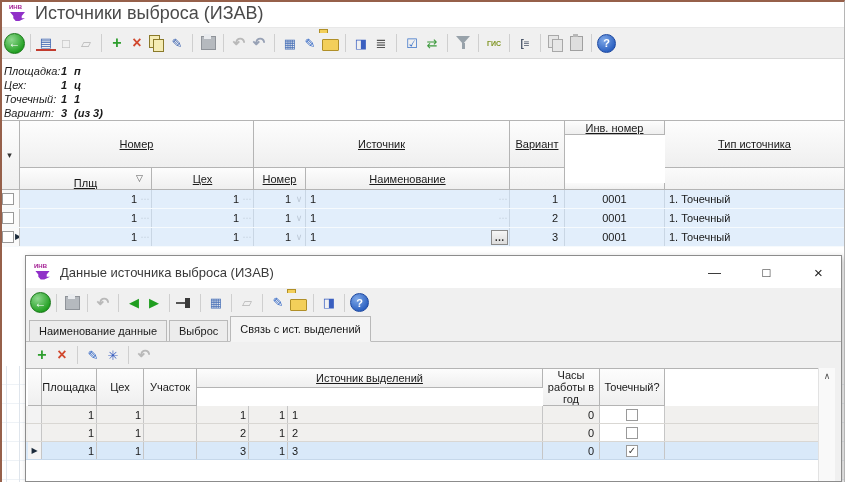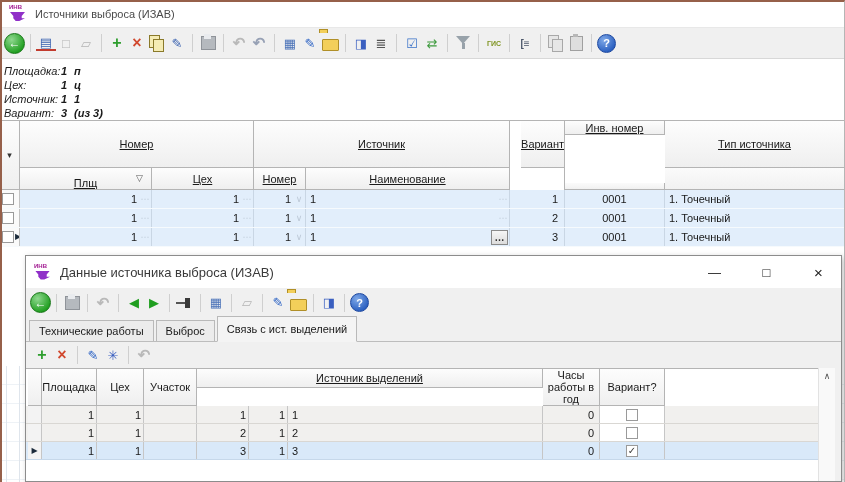--- a/index.html
+++ b/index.html
@@ -42,21 +42,21 @@
   .ic-folder{width:15px;height:10px;background:#f3cf5a;border:1px solid #b08f28;border-radius:1px;margin-top:4px;}
   .ic-folder::before{content:"";position:absolute;width:7px;height:3px;left:-1px;top:-4px;
       background:#f3cf5a;border:1px solid #b08f28;border-bottom:none;}
   .ic-funnel::before{content:"";position:absolute;left:3px;top:3px;width:0;height:0;
       border-left:7px solid transparent;border-right:7px solid transparent;border-top:8px solid #98a2aa;}
   .ic-funnel::after{content:"";position:absolute;left:9px;top:10px;width:3px;height:6px;background:#98a2aa;}
   .ic-pin::before{content:"";position:absolute;left:1px;top:9px;width:9px;height:2px;background:#555;}
   .ic-pin::after{content:"";position:absolute;left:10px;top:5px;width:5px;height:10px;background:#3a3a3a;}
   
   .mw-title{height:27px;display:flex;align-items:center;padding-left:8px;background:#fff;gap:7px;}
-  .mw-title .txt{font-size:11px;color:#4a4a4a;}
+  .mw-title .txt{font-size:18px;color:#4a4a4a;}
   .appicon{width:20px;height:19px;position:relative;flex:0 0 auto;}
   .appicon .t{position:absolute;top:0;left:1px;font-size:6px;font-weight:bold;color:#a11890;letter-spacing:0;}
   .appicon .v{position:absolute;left:2px;top:8px;width:15px;height:9px;background:#9030c8;
       clip-path:polygon(0 0,100% 0,78% 45%,78% 70%,100% 70%,62% 100%,38% 100%,22% 70%,22% 45%);}
   .mw-toolbar{height:30px;background:#f0f0f0;border-top:1px solid #e8e8e8;border-bottom:1px solid #d8d8d8;
       padding-left:4px;}
   .info{background:#fff;padding:5px 0 0 4px;height:57px;}
   .info-row{height:14px;line-height:14px;font-style:italic;}
   .info-row .lbl{display:inline-block;width:57px;}
   .info-row .val{font-weight:bold;display:inline-block;min-width:10px;}
@@ -64,21 +64,21 @@
   
   .hcell{background:linear-gradient(#fdfdfd,#efefef);border-right:1px solid #b4b4b4;
       border-bottom:1px solid #b4b4b4;display:flex;align-items:center;justify-content:center;
       text-align:center;box-sizing:border-box;position:relative;}
   
   .grid{position:absolute;left:0;top:120px;right:0;bottom:0;}
   .g-head{display:flex;height:69px;border-top:1px solid #b4b4b4;box-sizing:content-box;}
   .colgroup{display:flex;flex-direction:column;text-decoration:underline;}
   .subrow{display:flex;height:22px;}
   .w-gut{width:20px;}.w-plsh{width:132px;align-items:flex-end;}.w-tseh{width:102px;}.w-nom{width:52px;}
-  .w-naim{width:204px;}.w-var{width:55px;align-items:flex-end;}.w-inv{width:100px;gap:48px;}.w-type{flex:1;}
+  .w-naim{width:204px;}.w-var{width:55px;}.w-inv{width:100px;gap:48px;}.w-type{flex:1;}
   .h-tall{height:69px;}
   .h-group{height:47px;}
   .h-sub{height:22px;}
   .h-splitcol .top{height:47px;}
   .h-splitcol .bot{height:21px;background:linear-gradient(#fbfbfb,#f1f1f1);border-right:1px solid #b4b4b4;border-bottom:1px solid #b4b4b4;}
   .sortmark{position:absolute;right:8px;top:5px;font-size:9px;color:#555;}
   .g-row{display:flex;height:19px;background:#e2eefb;border-bottom:1px solid #f6fafd;box-sizing:border-box;}
   .gc{border-right:1px solid #c9d6e4;display:flex;align-items:center;box-sizing:border-box;overflow:hidden;}
   .gc.gutter{background:#fafafa;border-right:1px solid #c2c2c2;padding-left:2px;gap:1px;}
   .cb{width:12px;height:12px;border:1px solid #9a9a9a;background:#fff;box-sizing:border-box;
@@ -190,21 +190,21 @@
   </div>
 
   <div class="info">
     <div class="info-row">
       <span class="lbl">Площадка:</span><span class="val">1</span> <span class="ext">п</span>
     </div>
     <div class="info-row">
       <span class="lbl">Цех:</span><span class="val">1</span> <span class="ext">ц</span>
     </div>
     <div class="info-row">
-      <span class="lbl">Источник:</span><span class="val">1</span> <span class="ext">1</span>
+      <span class="lbl">Точечный:</span><span class="val">1</span> <span class="ext">1</span>
     </div>
     <div class="info-row">
       <span class="lbl">Вариант:</span><span class="val">3</span> <span class="ext">(из 3)</span>
     </div>
   </div>
 
   <div class="grid">
     <div class="g-head">
       <div class="hcell w-gut h-tall">
         <span style="font-size:9px;color:#333">▾</span>
@@ -398,21 +398,21 @@
     <span class="ic">
         <span class="ic-folder"></span>
       </span>
     <span class="sep"></span>
     <span class="ic" style="color:#3a5fc0">◨</span>
     <span class="sep"></span>
     <span class="ic ic-help">?</span>
   </div>
 
   <div class="dlg-tabs">
-    <span class="tab">Технические работы</span>
+    <span class="tab">Наименование данные</span>
     <span class="tab">Выброс</span>
     <span class="tab active">Связь с ист. выделений</span>
   </div>
 
   <div class="dlg-subbar tb">
     <span class="ic g-green">+</span>
     <span class="ic g-red">×</span>
     <span class="sep"></span>
     <span class="ic" style="color:#2b62c4">✎</span>
     <span class="ic" style="color:#3a5fc0">✳</span>
@@ -434,21 +434,21 @@
         </div>
       <div class="colgroup" style="width:346px">
         <div class="hcell d-grp" style="width:346px">
             <span>Источник выделений</span>
           </div>
       </div>
       <div class="hcell d-hrs d-tall">
           <span>Часы работы в год</span>
         </div>
       <div class="hcell d-wrk d-tall">
-          <span>Вариант?</span>
+          <span>Точечный?</span>
         </div>
     </div>
 
     <div class="d-row">
       <div class="gc d-gut gutter"></div>
       <div class="gc d-pl">
           <span class="num">1</span>
         </div>
       <div class="gc d-ts">
           <span class="num">1</span>

